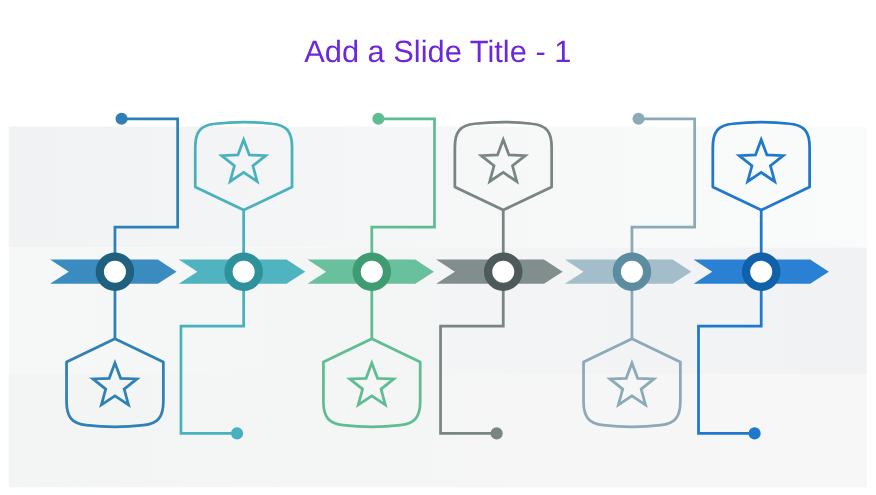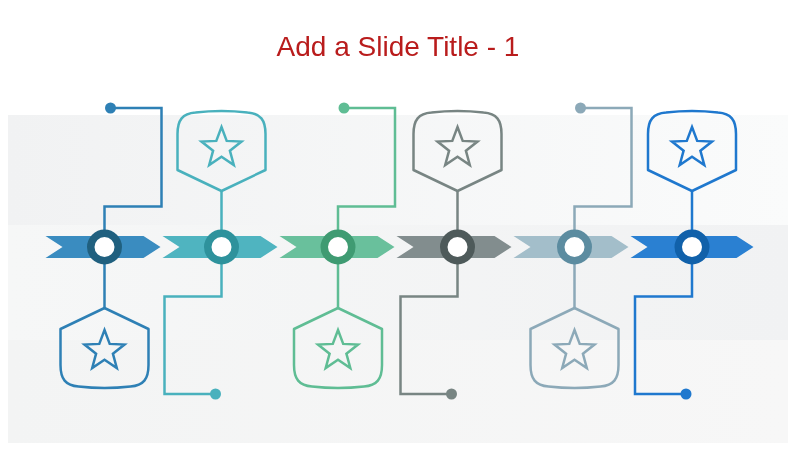--- a/index.html
+++ b/index.html
@@ -12,21 +12,21 @@
   }
   .slide-canvas { position: absolute; inset: 0; width: 796px; height: 450px; }
   .slide-title {
     position: absolute;
     top: 12px; left: 0; right: 0;
     text-align: center;
     font-size: 28px;
     line-height: 32px;
     font-weight: 400;
     letter-spacing: 0px;
-    color: #b91c1c;
+    color: #6d28d9;
   }
   .panel-band { position: absolute; left: 8px; width: 780px; }
   .band-1 { top: 115px; height: 110px; background: linear-gradient(to right, #f1f2f3, #fafbfb); }
   .band-2 { top: 225px; height: 115px; background: linear-gradient(to right, #f6f7f7, #f1f2f3); }
   .band-3 { top: 340px; height: 103px; background: linear-gradient(to right, #f3f4f4, #f7f7f7); }
   svg.timeline { position: absolute; top: 0; left: 0; }
 </style>
 </head>
 <body>
 

